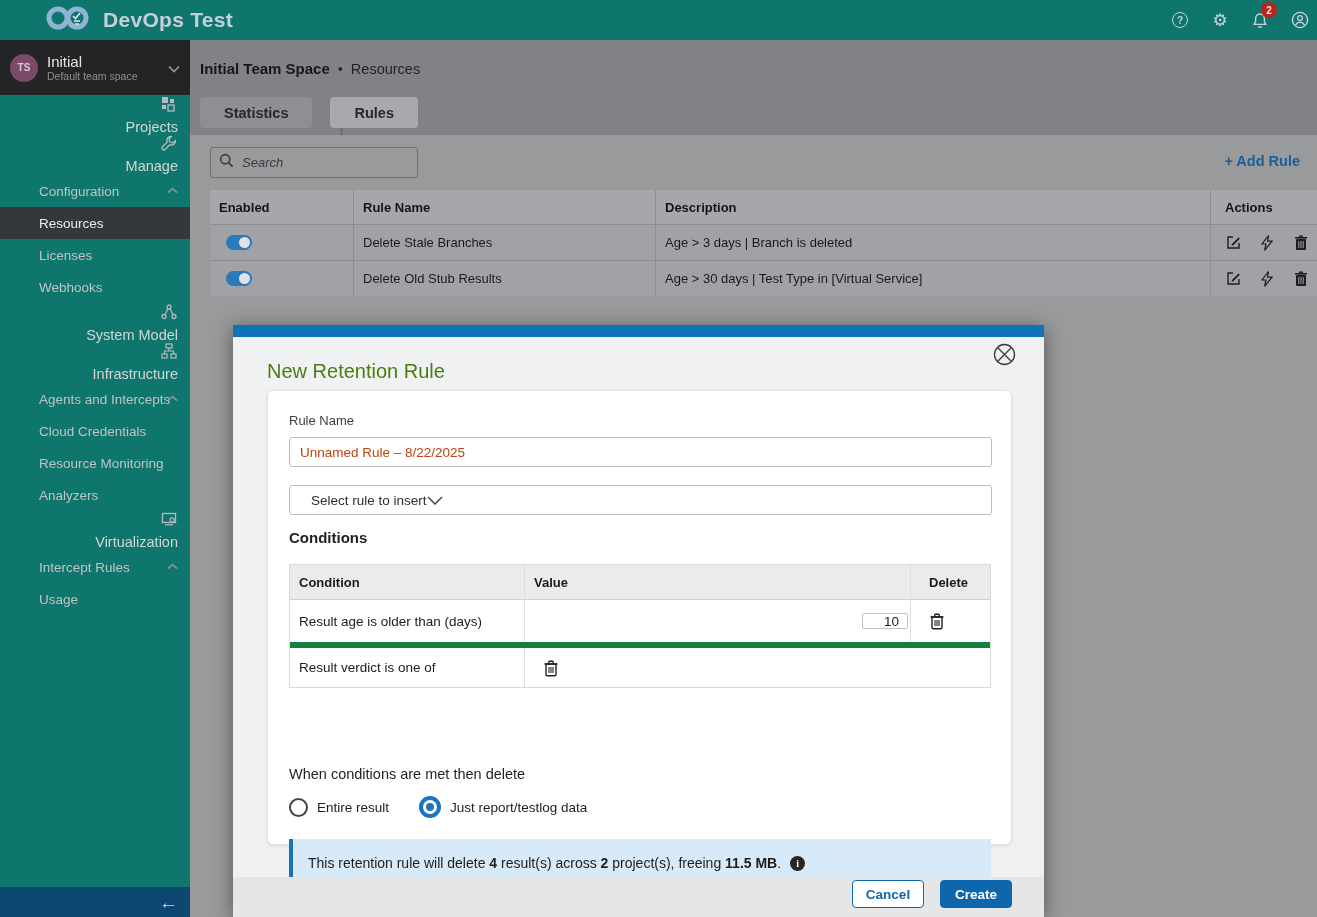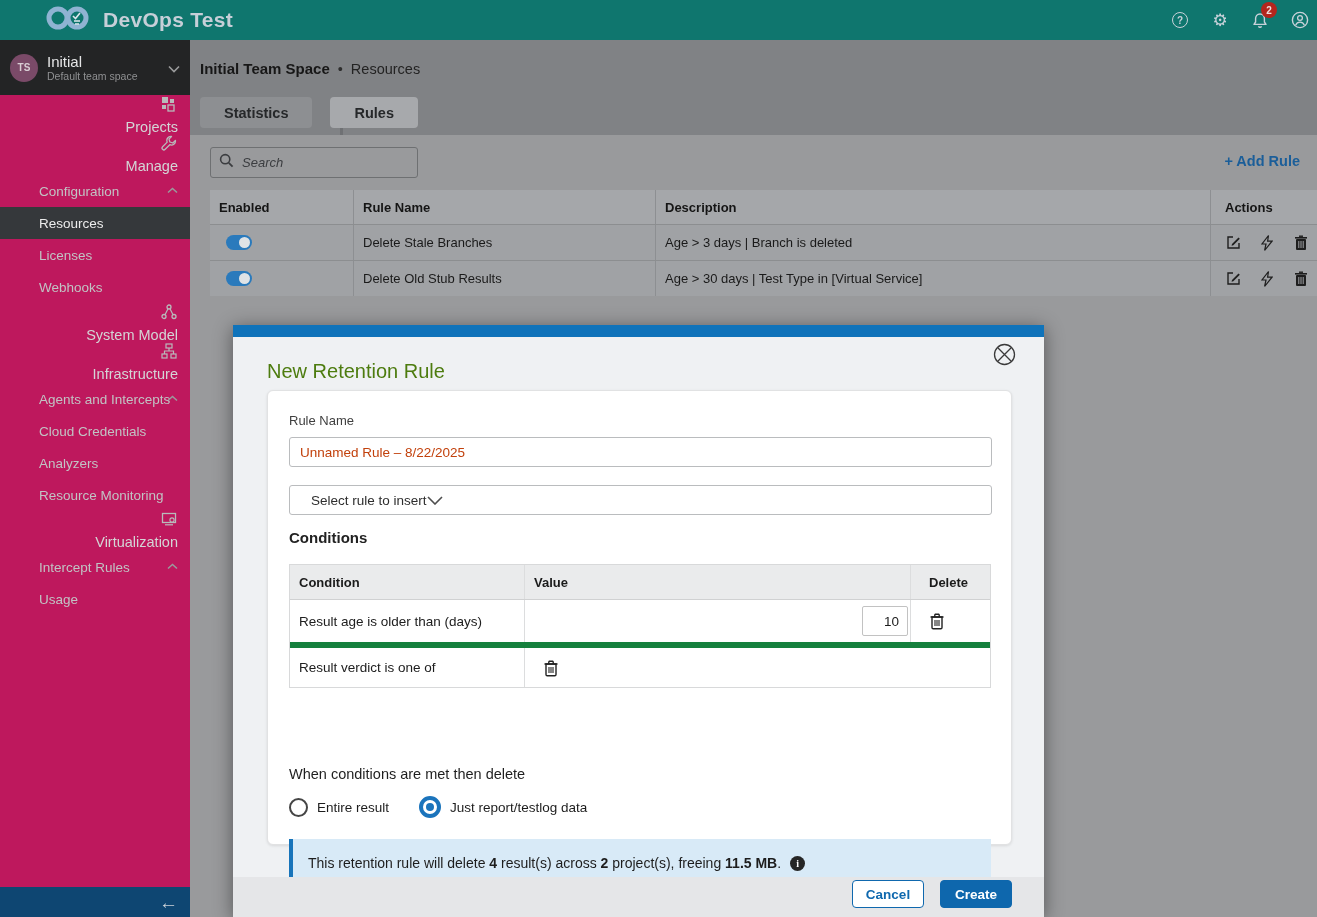--- a/index.html
+++ b/index.html
@@ -24,21 +24,21 @@
                  font-size:10px; font-weight:700; display:flex; align-items:center; justify-content:center; }
   .gear-glyph { font-size:17px; line-height:1; }
   .badge {
     position:absolute; top:-7px; right:-6px; min-width:16px; height:16px; border-radius:8px;
     background:#b3251d; color:#f1dedd; font-size:10px; font-weight:700;
     display:flex; align-items:center; justify-content:center; padding:0 4px;
   }
   
   .sidebar {
     position:absolute; left:0; top:40px; width:190px; height:877px;
-    background:#be185d; color:#c6c7c8;
+    background:#0f766e; color:#c6c7c8;
   }
   .team-row {
     height:55px; background:#232425; display:flex; align-items:center; padding:0 10px; gap:9px; cursor:pointer;
   }
   .avatar { width:28px; height:28px; border-radius:50%; background:#7a4a68; color:#d8cdd4;
             font-size:10px; font-weight:700; display:flex; align-items:center; justify-content:center; flex:0 0 auto; }
   .team-texts { flex:1; min-width:0; }
   .team-name { color:#e4e5e6; font-size:15px; line-height:17px; }
   .team-sub { color:#8f9092; font-size:10.5px; line-height:13px; }
   .nav { padding-top:0; }
@@ -124,21 +124,21 @@
   .ct-head { height:35px; background:#eaebec; border-bottom:1px solid #d0d1d2; }
   .ct-body { background:#fff; }
   .ct-body + .ct-body { border-top:6px solid #15803d;text-align:right; }
   .ct-cell { display:flex; align-items:center; padding-left:9px; font-size:13.5px; color:#202020; }
   .ct-head .ct-cell { font-weight:700; font-size:13px; color:#1b1b1b; }
   .cc-cond { width:234px; }
   .cc-val { width:386px; border-left:1px solid #dcddde; position:relative; }
   .cc-del { width:80px; border-left:1px solid #dcddde; padding-left:18px; }
   .row1 { height:42px; }
   .row2 { height:45px; }
-  .num-input { margin-left:auto; margin-right:2px; width:46px; height:30px; border:1px solid #c2c2c2;
+  .num-input { margin-left:auto; margin-right:2px; width:46px; height:16px; border:1px solid #c2c2c2;
                border-radius:2px; text-align:right; padding-right:8px; font-size:13.5px;
                color:#1c1c1c; font-family:inherit; outline:none; }
   .val-select { background:#ededef; padding-right:14px; cursor:pointer; }
   .val-select::after { content:""; position:absolute; left:4px; right:4px; bottom:0; height:2px; background:#4a4a4a; }
   .chip { margin-left:14px; height:22px; border-radius:11px; background:#d7d9db;
           display:flex; align-items:center; gap:5px; padding:0 5px 0 10px; }
   .chip-label { font-size:12px; color:#333; }
   .chip-x { width:15px; height:15px; cursor:pointer; display:flex; }
   .val-chevron { margin-left:auto; }
   .trash { width:16px; height:18px; color:#222; cursor:pointer; display:flex; }
@@ -268,22 +268,22 @@
       </span>
       <span>Infrastructure</span>
       <span class="sb-caret">
         <svg width="11" height="7" viewBox="0 0 11 7">
             <path d="M1 5.5 L5.5 1.5 L10 5.5" stroke="#9a9b9c" stroke-width="1.5" fill="none"></path>
           </svg>
       </span>
     </div>
     <div class="sb-sub">Agents and Intercepts</div>
     <div class="sb-sub">Cloud Credentials</div>
+    <div class="sb-sub">Resource Monitoring</div>
     <div class="sb-sub">Analyzers</div>
-    <div class="sb-sub">Resource Monitoring</div>
     <div class="sb-item">
       <span class="sb-ic">
         <svg width="16" height="16" viewBox="0 0 16 16">
           <rect x="1.5" y="2.5" width="13" height="9" fill="none" stroke="#b9babb" stroke-width="1.3"></rect>
           <circle cx="11" cy="9" r="2.1" fill="none" stroke="#b9babb" stroke-width="1.1"></circle>
           <path d="M4 13.8 h8" stroke="#b9babb" stroke-width="1.2"></path>
         </svg>
       </span>
       <span>Virtualization</span>
       <span class="sb-caret">

